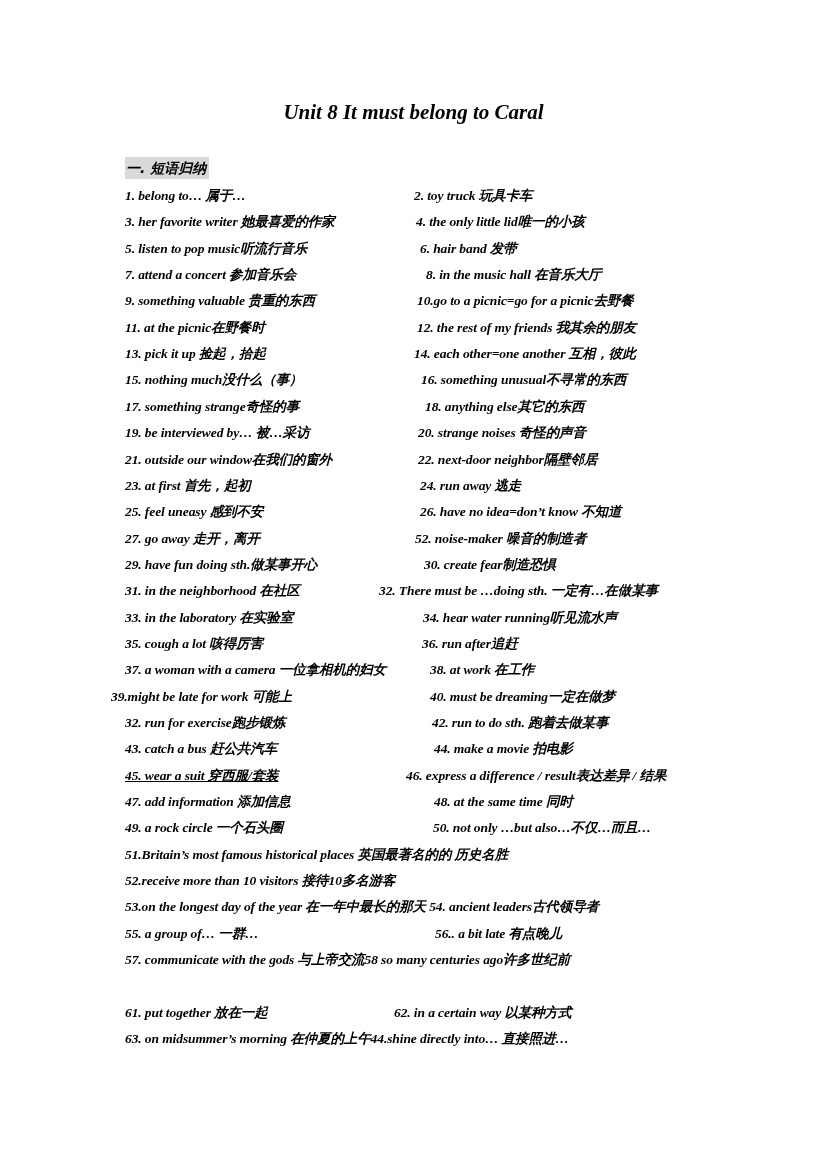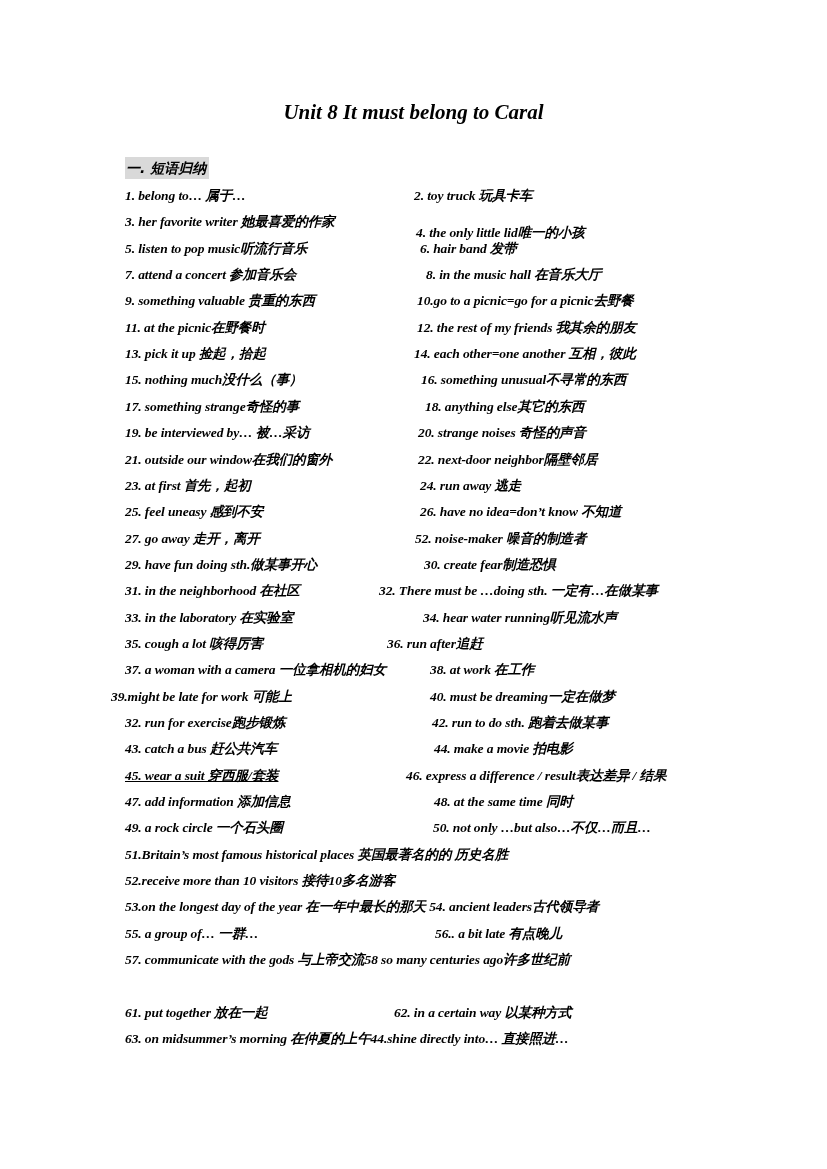--- a/index.html
+++ b/index.html
@@ -76,21 +76,21 @@
 <div class="page">
   <div class="title">Unit 8 It must belong to Caral</div>
   <div class="section-heading">一. 短语归纳</div>
   <div class="phrase-list" id="phrase-list">
       <div class="line" style="top: 186px;">
         <span class="seg" style="left: 125px;">1. belong to…  属于…</span>
         <span class="seg" style="left: 414px;">2. toy truck       玩具卡车</span>
       </div>
       <div class="line" style="top: 212.35px;">
         <span class="seg" style="left: 125px;">3. her favorite writer  她最喜爱的作家</span>
-        <span class="seg" style="left: 416px; margin-top: 11px;">4. the only little lid唯一的小孩</span>
+        <span class="seg" style="left: 416px;">4. the only little lid唯一的小孩</span>
       </div>
       <div class="line" style="top: 238.7px;">
         <span class="seg" style="left: 125px;">5. listen to pop music听流行音乐</span>
         <span class="seg" style="left: 420px;">6. hair band  发带</span>
       </div>
       <div class="line" style="top: 265.05px;">
         <span class="seg" style="left: 125px;">7. attend a concert  参加音乐会</span>
         <span class="seg" style="left: 426px;">8. in the music hall  在音乐大厅</span>
       </div>
       <div class="line" style="top: 291.4px;">
@@ -140,21 +140,21 @@
       <div class="line" style="top: 581.25px;">
         <span class="seg" style="left: 125px;">31. in the neighborhood  在社区</span>
         <span class="seg" style="left: 379px;">32. There must be …doing sth.    一定有…在做某事</span>
       </div>
       <div class="line" style="top: 607.6px;">
         <span class="seg" style="left: 125px;">33. in the laboratory  在实验室</span>
         <span class="seg" style="left: 423px;">34. hear water running听见流水声</span>
       </div>
       <div class="line" style="top: 633.95px;">
         <span class="seg" style="left: 125px;">35. cough a lot  咳得厉害</span>
-        <span class="seg" style="left: 387px;">36. run after追赶</span>
+        <span class="seg" style="left: 422px;">36. run after追赶</span>
       </div>
       <div class="line" style="top: 660.3px;">
         <span class="seg" style="left: 125px;">37. a woman with a camera  一位拿相机的妇女</span>
         <span class="seg" style="left: 430px;">38. at work    在工作</span>
       </div>
       <div class="line" style="top: 686.65px;">
         <span class="seg" style="left: 111px;">39.might be late for work  可能上</span>
         <span class="seg" style="left: 430px;">40. must be dreaming一定在做梦</span>
       </div>
       <div class="line" style="top: 713px;">

